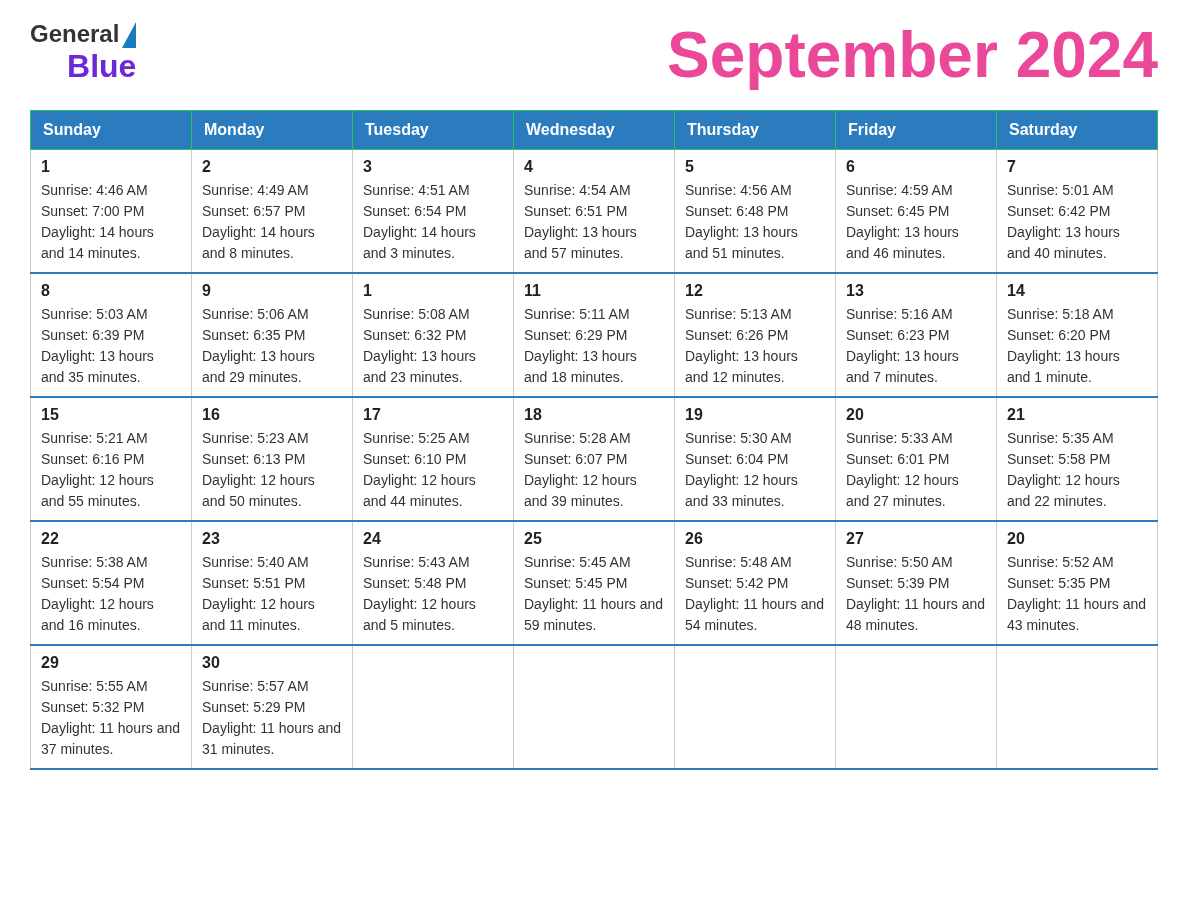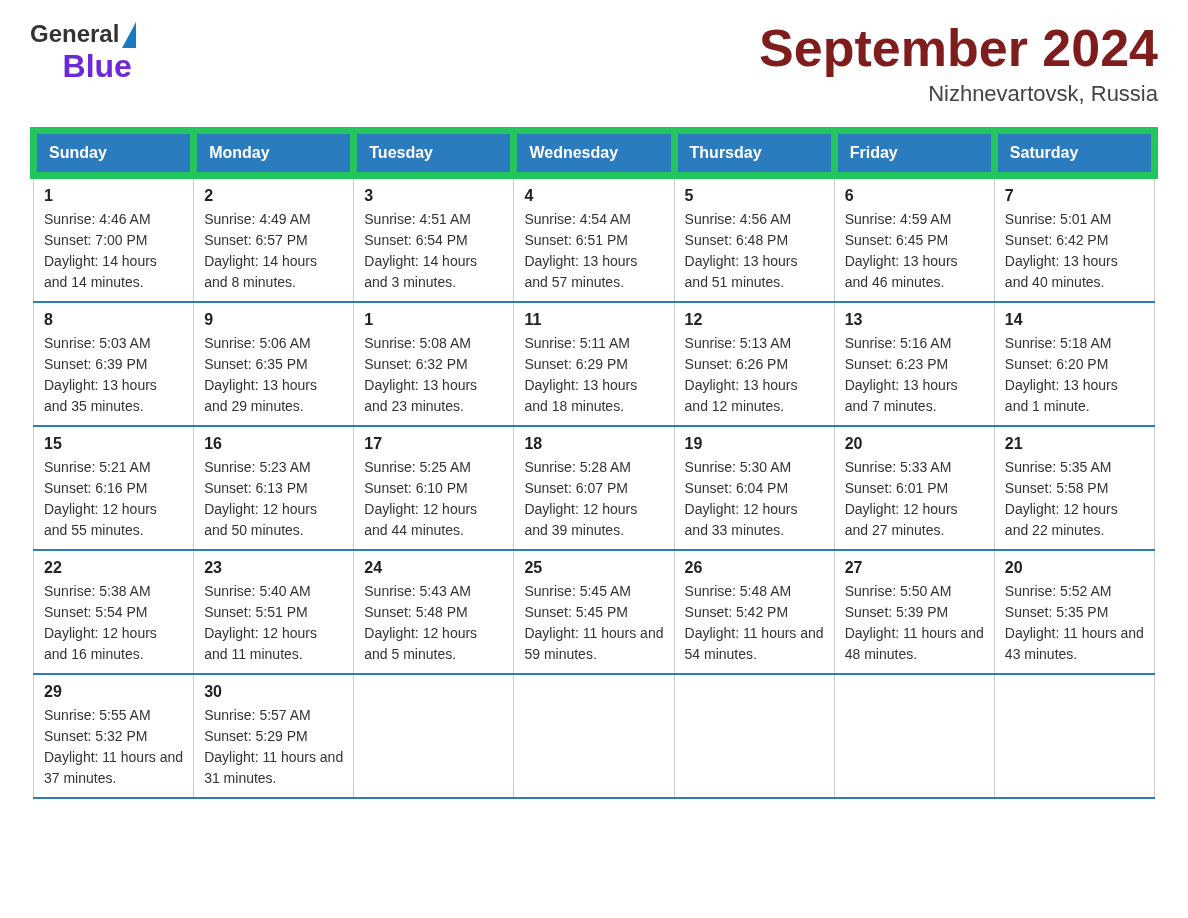--- a/index.html
+++ b/index.html
@@ -12,53 +12,53 @@
     }
     .header {
       display: flex;
       justify-content: space-between;
       align-items: flex-start;
       margin-bottom: 20px;
     }
     .logo-wrapper {
       display: flex;
       flex-direction: column;
-      align-items: center;
+      align-items: flex-end;
     }
     .logo-line1 {
       display: flex;
       align-items: flex-end;
     }
     .title-block {
       text-align: right;
     }
     .title-block h1 {
-      font-size: 52px;
+      font-size: 64px;
       font-weight: bold;
-      color: #7f1d1d;
+      color: #ec4899;
       line-height: 1.1;
     }
     .title-block h2 {
       font-size: 22px;
       font-weight: normal;
       color: #444;
       margin-top: 4px;
     }
     .calendar {
       width: 100%;
       border-collapse: collapse;
     }
     .calendar thead tr th {
       background-color: #2b7bbf;
       color: #fff;
       font-size: 16px;
       font-weight: bold;
       padding: 10px 12px;
       text-align: left;
-      border: 7px solid #22c55e;
+      border: 1px solid #22c55e;
     }
     .calendar tbody tr td {
       border: 1px solid #ccc;
       vertical-align: top;
       padding: 8px 10px;
       font-size: 13px;
       color: #333;
       width: 14.28%;
     }
     .calendar tbody tr td .day-num {
@@ -88,21 +88,20 @@
     <div class="logo-line1">
       <span style="font-size:24px;font-weight:bold;color:#333;">General</span>
       <span style="display:inline-block;width:0;height:0;border-left:14px solid transparent;border-bottom:26px solid #1a7abf;margin-left:3px;vertical-align:bottom;"></span>
     </div>
     <div>
       <span style="font-size:32px;font-weight:bold;color:#6d28d9;margin-left:28px;">Blue</span>
     </div>
   </div>
   <div class="title-block">
     <h1>September 2024</h1>
-    <h2>Nizhnevartovsk, Russia</h2>
   </div>
 </div>
 
 <table class="calendar">
   <thead>
     <tr>
       <th>Sunday</th>
       <th>Monday</th>
       <th>Tuesday</th>
       <th>Wednesday</th>

